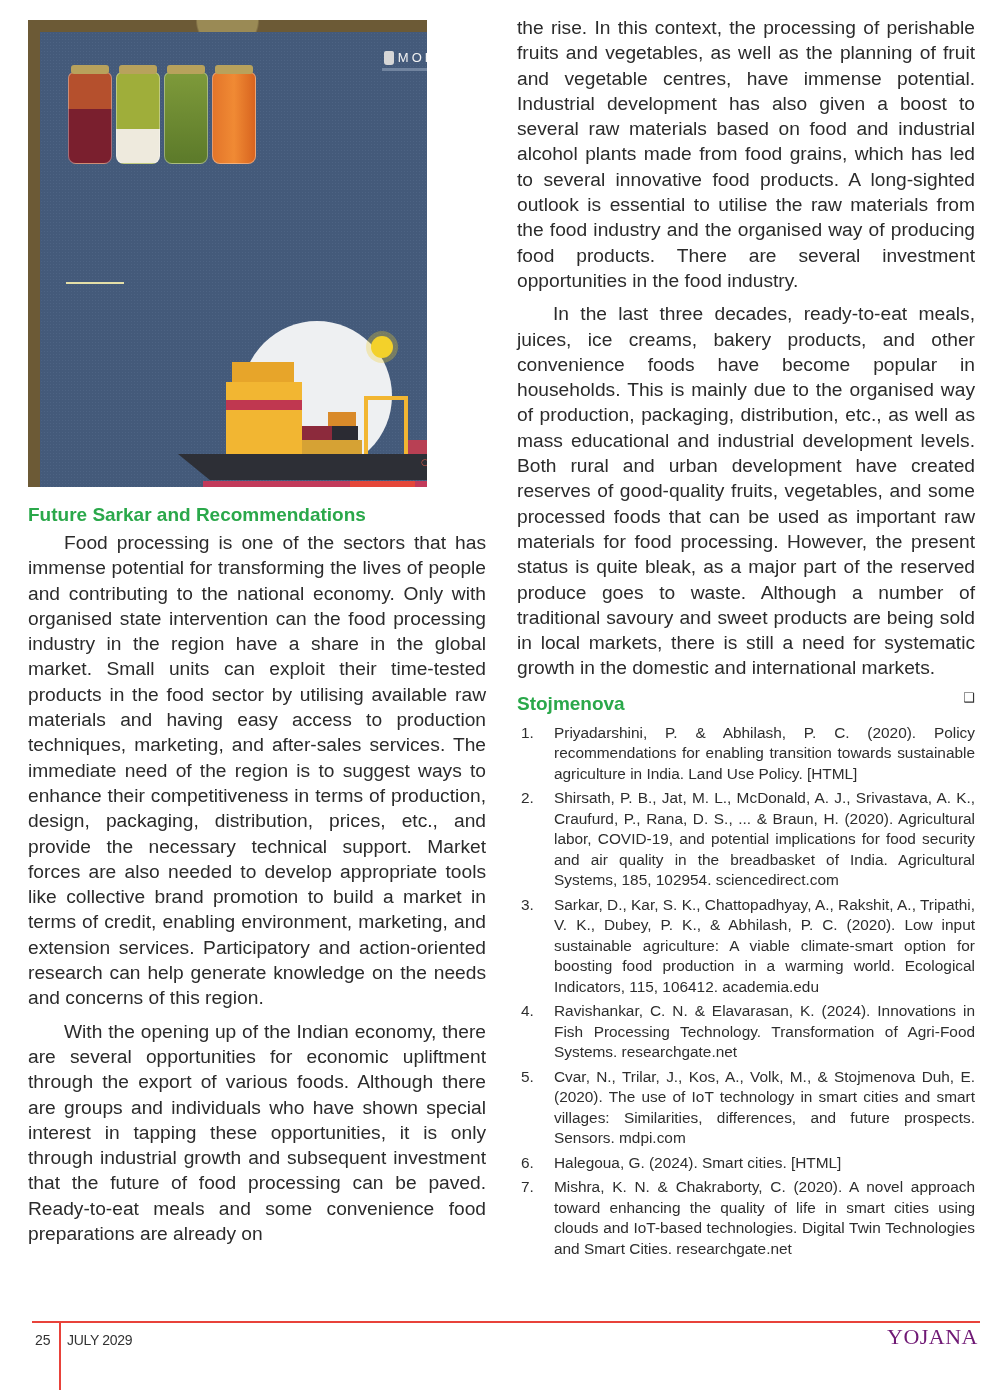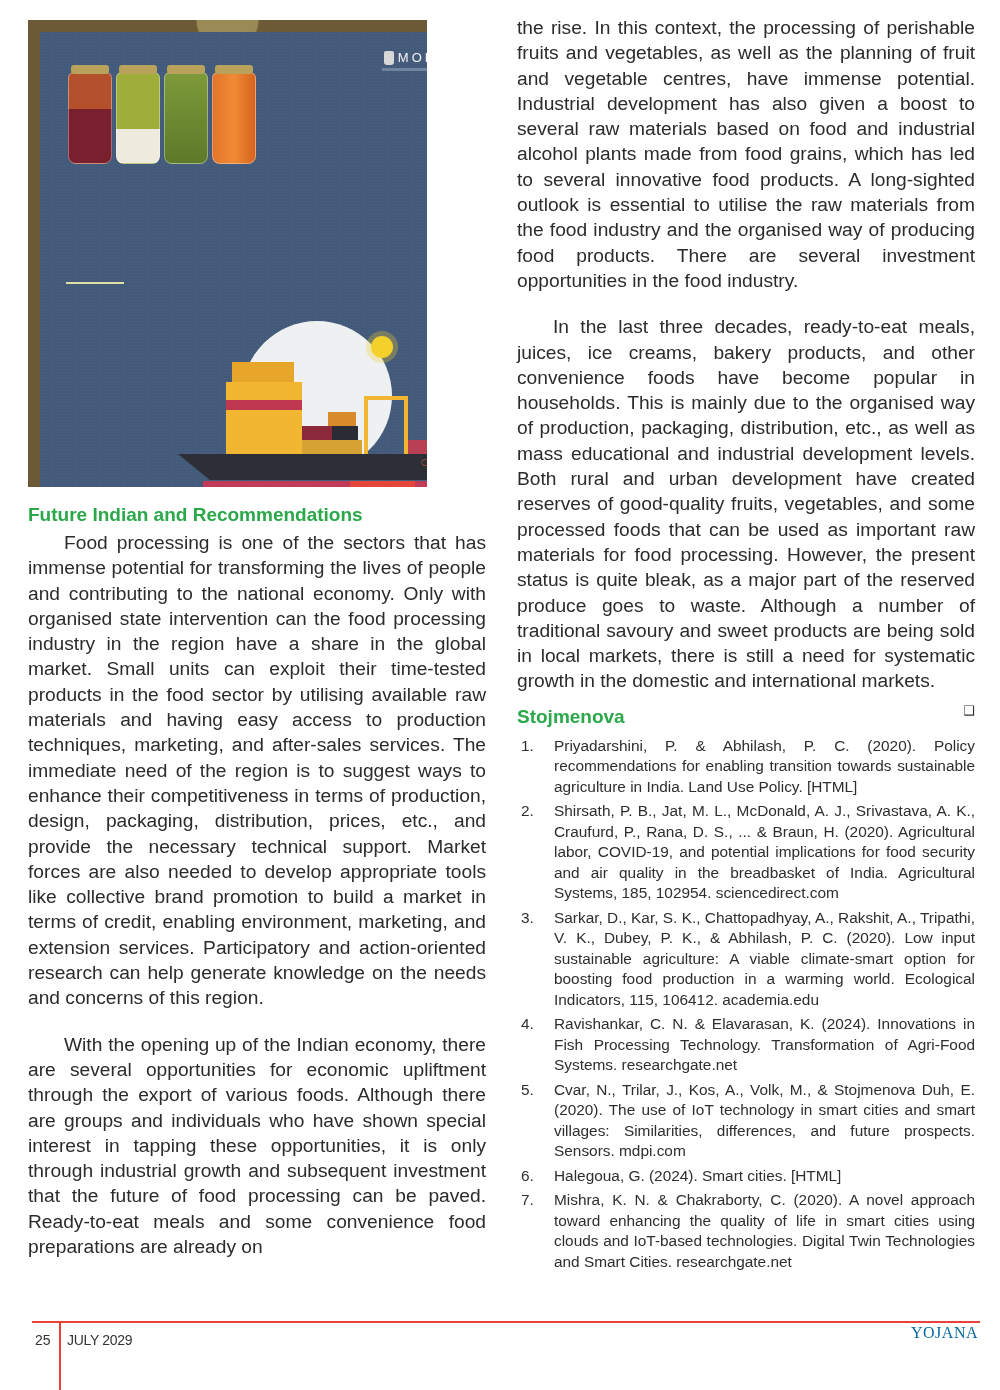--- a/index.html
+++ b/index.html
@@ -65,38 +65,38 @@
   .col-right { position: absolute; left: 517px; top: 15px; width: 458px; }
 
   .section-heading {
     color: #2aa84a; font-family: "Liberation Sans", sans-serif; font-weight: 700; font-size: 19px; line-height: 30px;
   }
   .para {
     font-family: "Liberation Sans", sans-serif; font-size: 19.2px; line-height: 25.3px;
     text-align: justify; color: #2b2b2b;
   }
   .para.indent { text-indent: 36px; }
-  .para + .para { margin-top: 21px; }
+  .para + .para { margin-top: 8px; }
   .end-mark { float: right; font-size: 13px; margin-top: 4px; color: #333; }
 
   .references-heading { margin-top: 8px; }
   .ref-list { list-style: none; margin-top: 4px; }
   .ref-item {
     display: flex; font-family: "Liberation Sans", sans-serif; font-size: 15.4px; line-height: 20.5px; color: #2e2e2e;
     margin-bottom: 4px;
   }
   .ref-num { width: 37px; flex: 0 0 37px; padding-left: 4px; }
   .ref-text { flex: 1; text-align: justify; }
 
   
   .footer-rule { position: absolute; left: 32px; top: 1321px; width: 948px; height: 2px; background: #e8423a; }
   .footer-vrule { position: absolute; left: 59px; top: 1321px; width: 2px; height: 69px; background: #e8423a; }
   .page-num { position: absolute; left: 35px; top: 1332px; font-family: "Liberation Sans", sans-serif; font-size: 14px; color: #333; }
   .issue { position: absolute; left: 67px; top: 1332px; font-family: "Liberation Sans", sans-serif; font-size: 14px; color: #333; letter-spacing: -.3px; }
-  .brand { position: absolute; right: 22px; top: 1324px; font-family: "Liberation Serif", serif; font-size: 16px; color: #0369a1; letter-spacing: .5px; }
+  .brand { position: absolute; right: 22px; top: 1324px; font-family: "Liberation Serif", serif; font-size: 22px; color: #701a75; letter-spacing: .5px; }
 </style>
 </head>
 <body>
 
 <div class="poster">
   <div class="poster-edge"></div>
   <div class="poster-panel">
     <div class="logo">
       <span class="logo-emblem"></span>
       <span class="logo-text">MOFPI</span>
@@ -124,21 +124,21 @@
   <div class="cont" style="left:274px;top:420px;width:60px;background:#d6a234;"></div>
   <div class="cont" style="left:380px;top:420px;width:30px;background:#b84054;"></div>
   <div class="crane"></div>
   <div class="ship-hull"></div>
   <div class="portholes">○○○○○</div>
   <div class="ship-band"></div>
   <div class="ship-band2"></div>
 </div>
 
 <div class="col-left">
-  <h2 class="section-heading">Future Indian and Recommendations</h2>
+  <h2 class="section-heading">Future Sarkar and Recommendations</h2>
   <p class="para indent">Food processing is one of the sectors that has immense potential for transforming the lives of people and contributing to the national economy. Only with organised state intervention can the food processing industry in the region have a share in the global market. Small units can exploit their time-tested products in the food sector by utilising available raw materials and having easy access to production techniques, marketing, and after-sales services. The immediate need of the region is to suggest ways to enhance their competitiveness in terms of production, design, packaging, distribution, prices, etc., and provide the necessary technical support. Market forces are also needed to develop appropriate tools like collective brand promotion to build a market in terms of credit, enabling environment, marketing, and extension services. Participatory and action-oriented research can help generate knowledge on the needs and concerns of this region.</p>
   <p class="para indent">With the opening up of the Indian economy, there are several opportunities for economic upliftment through the export of various foods. Although there are groups and individuals who have shown special interest in tapping these opportunities, it is only through industrial growth and subsequent investment that the future of food processing can be paved. Ready-to-eat meals and some convenience food preparations are already on</p>
 </div>
 
 <div class="col-right">
   <p class="para">the rise. In this context, the processing of perishable fruits and vegetables, as well as the planning of fruit and vegetable centres, have immense potential. Industrial development has also given a boost to several raw materials based on food and industrial alcohol plants made from food grains, which has led to several innovative food products. A long-sighted outlook is essential to utilise the raw materials from the food industry and the organised way of producing food products. There are several investment opportunities in the food industry.</p>
   <p class="para indent"><span>In the last three decades, ready-to-eat meals, juices, ice creams, bakery products, and other convenience foods have become popular in households. This is mainly due to the organised way of production, packaging, distribution, etc., as well as mass educational and industrial development levels. Both rural and urban development have created reserves of good-quality fruits, vegetables, and some processed foods that can be used as important raw materials for food processing. However, the present status is quite bleak, as a major part of the reserved produce goes to waste. Although a number of traditional savoury and sweet products are being sold in local markets, there is still a need for systematic growth in the domestic and international markets.</span><span class="end-mark">❑</span></p>
 
   <h2 class="section-heading references-heading">Stojmenova</h2>
   <ol class="ref-list">

